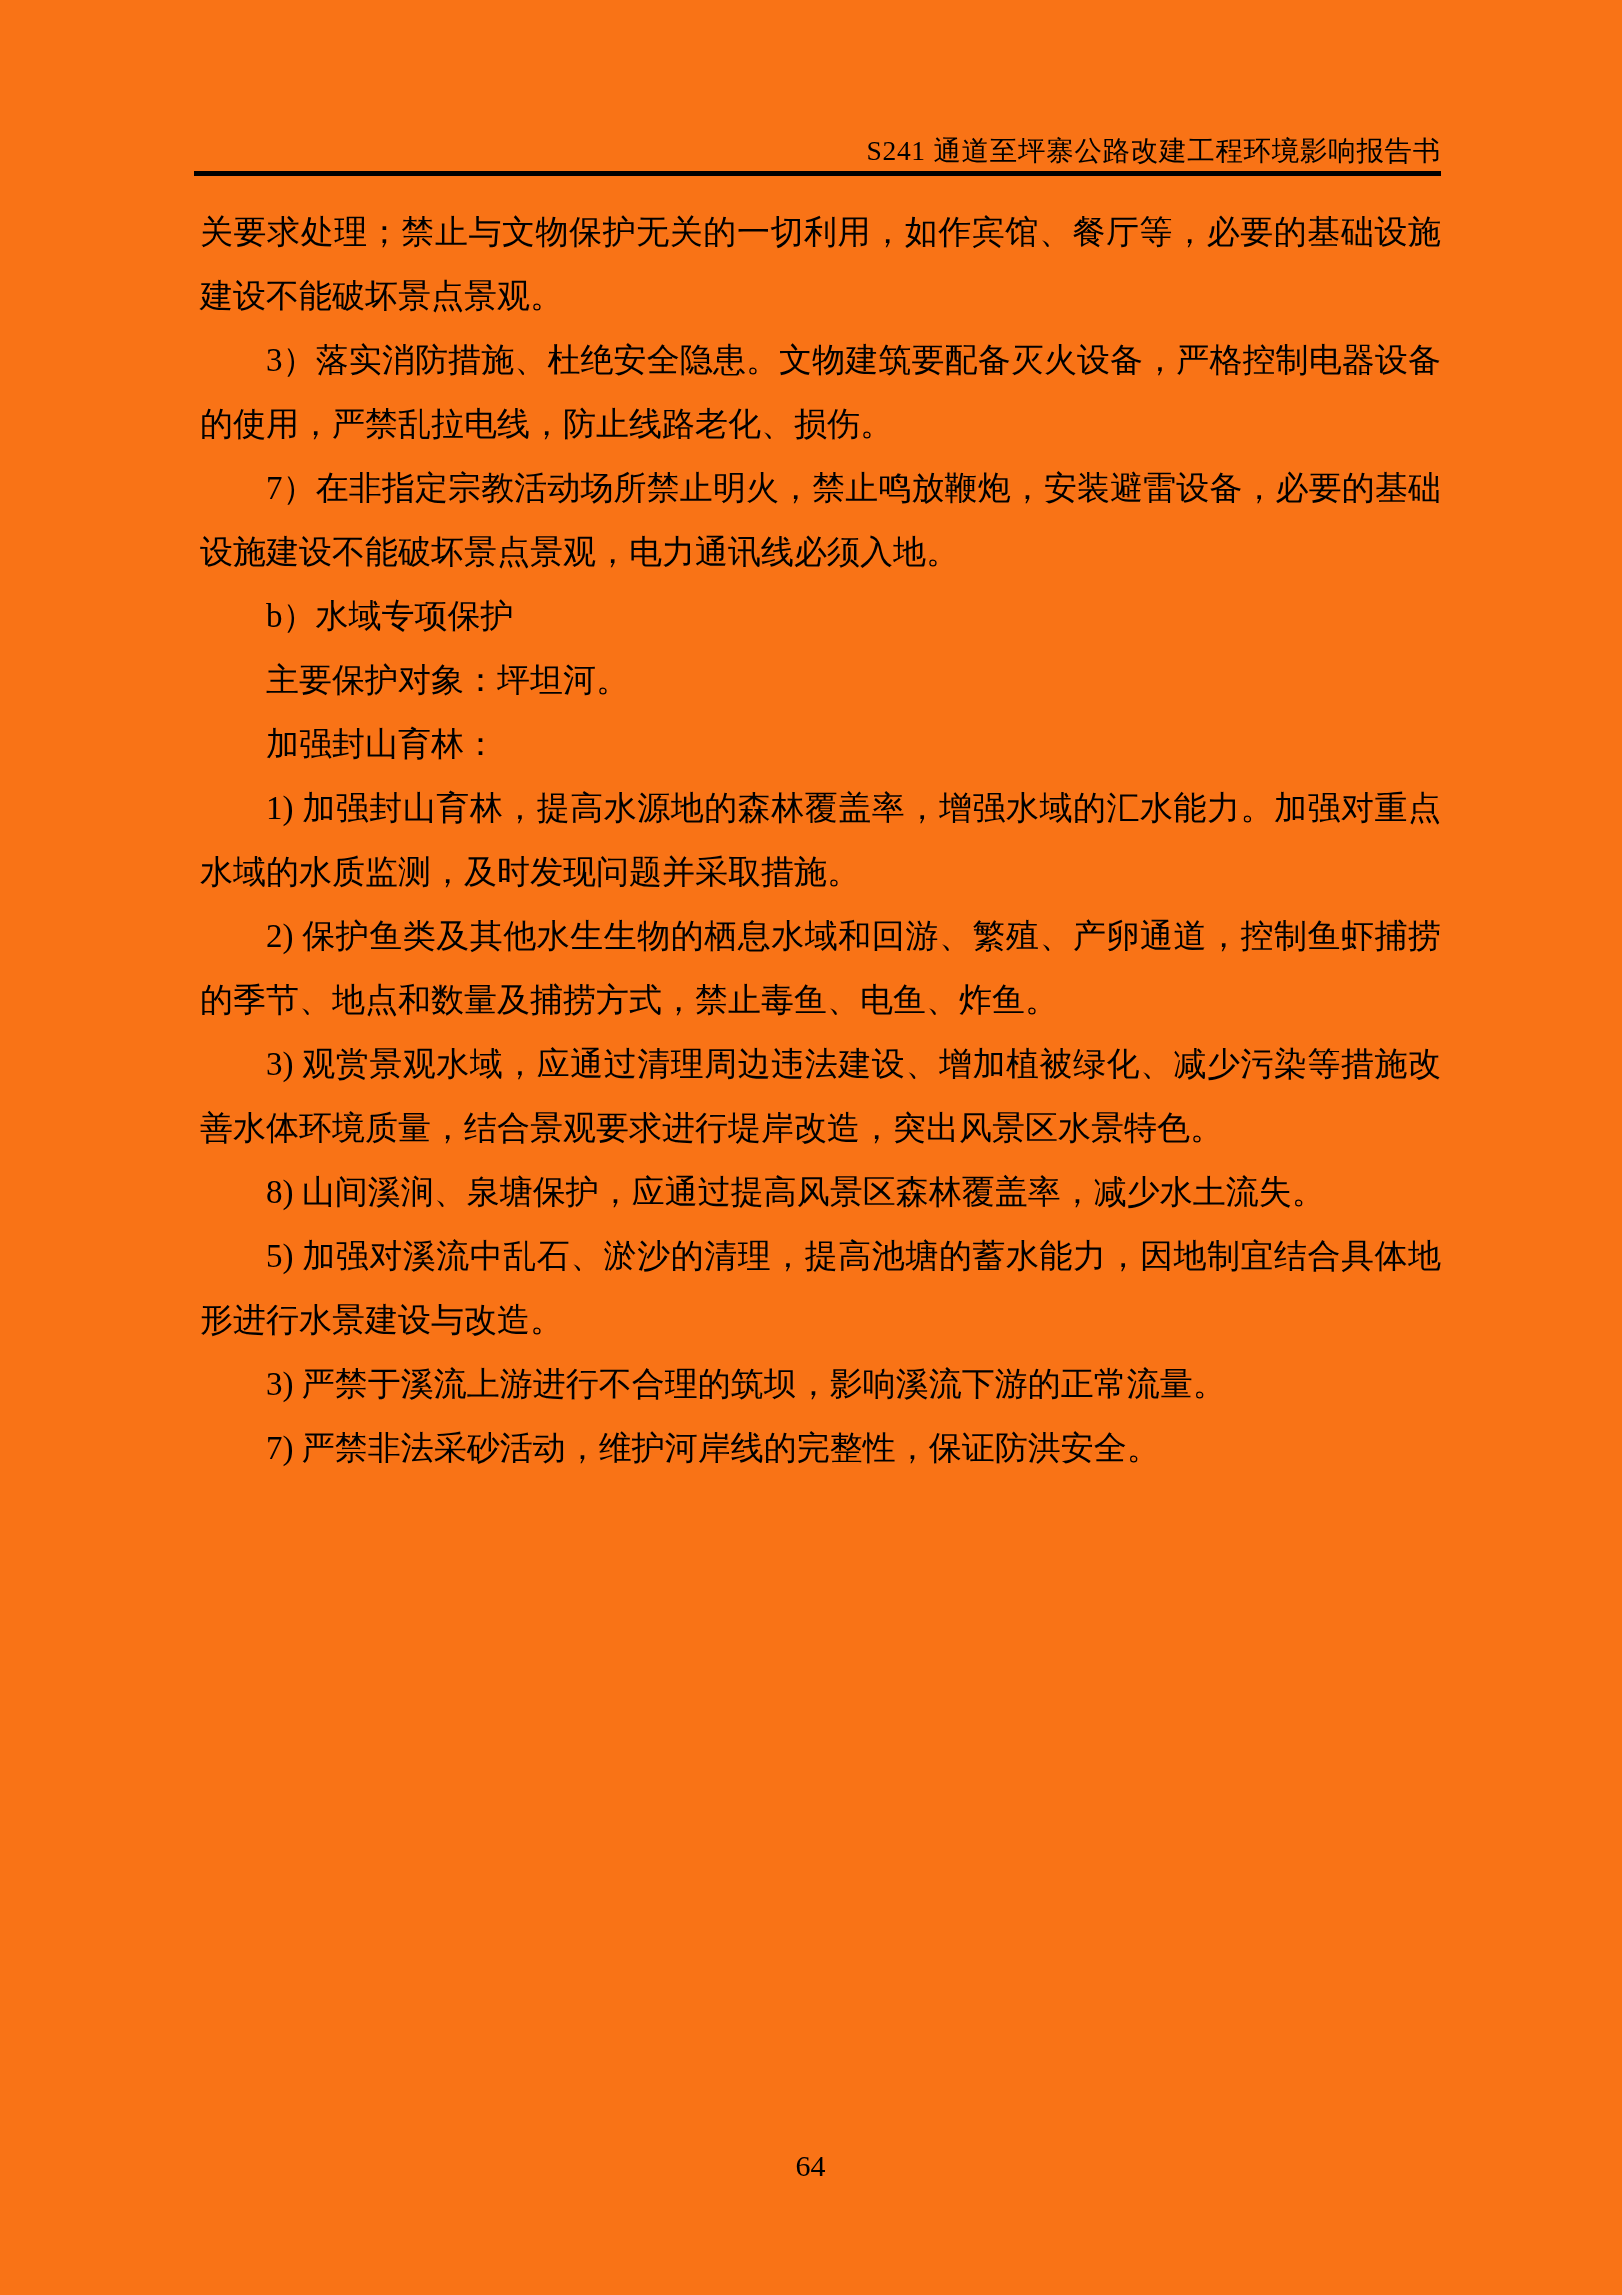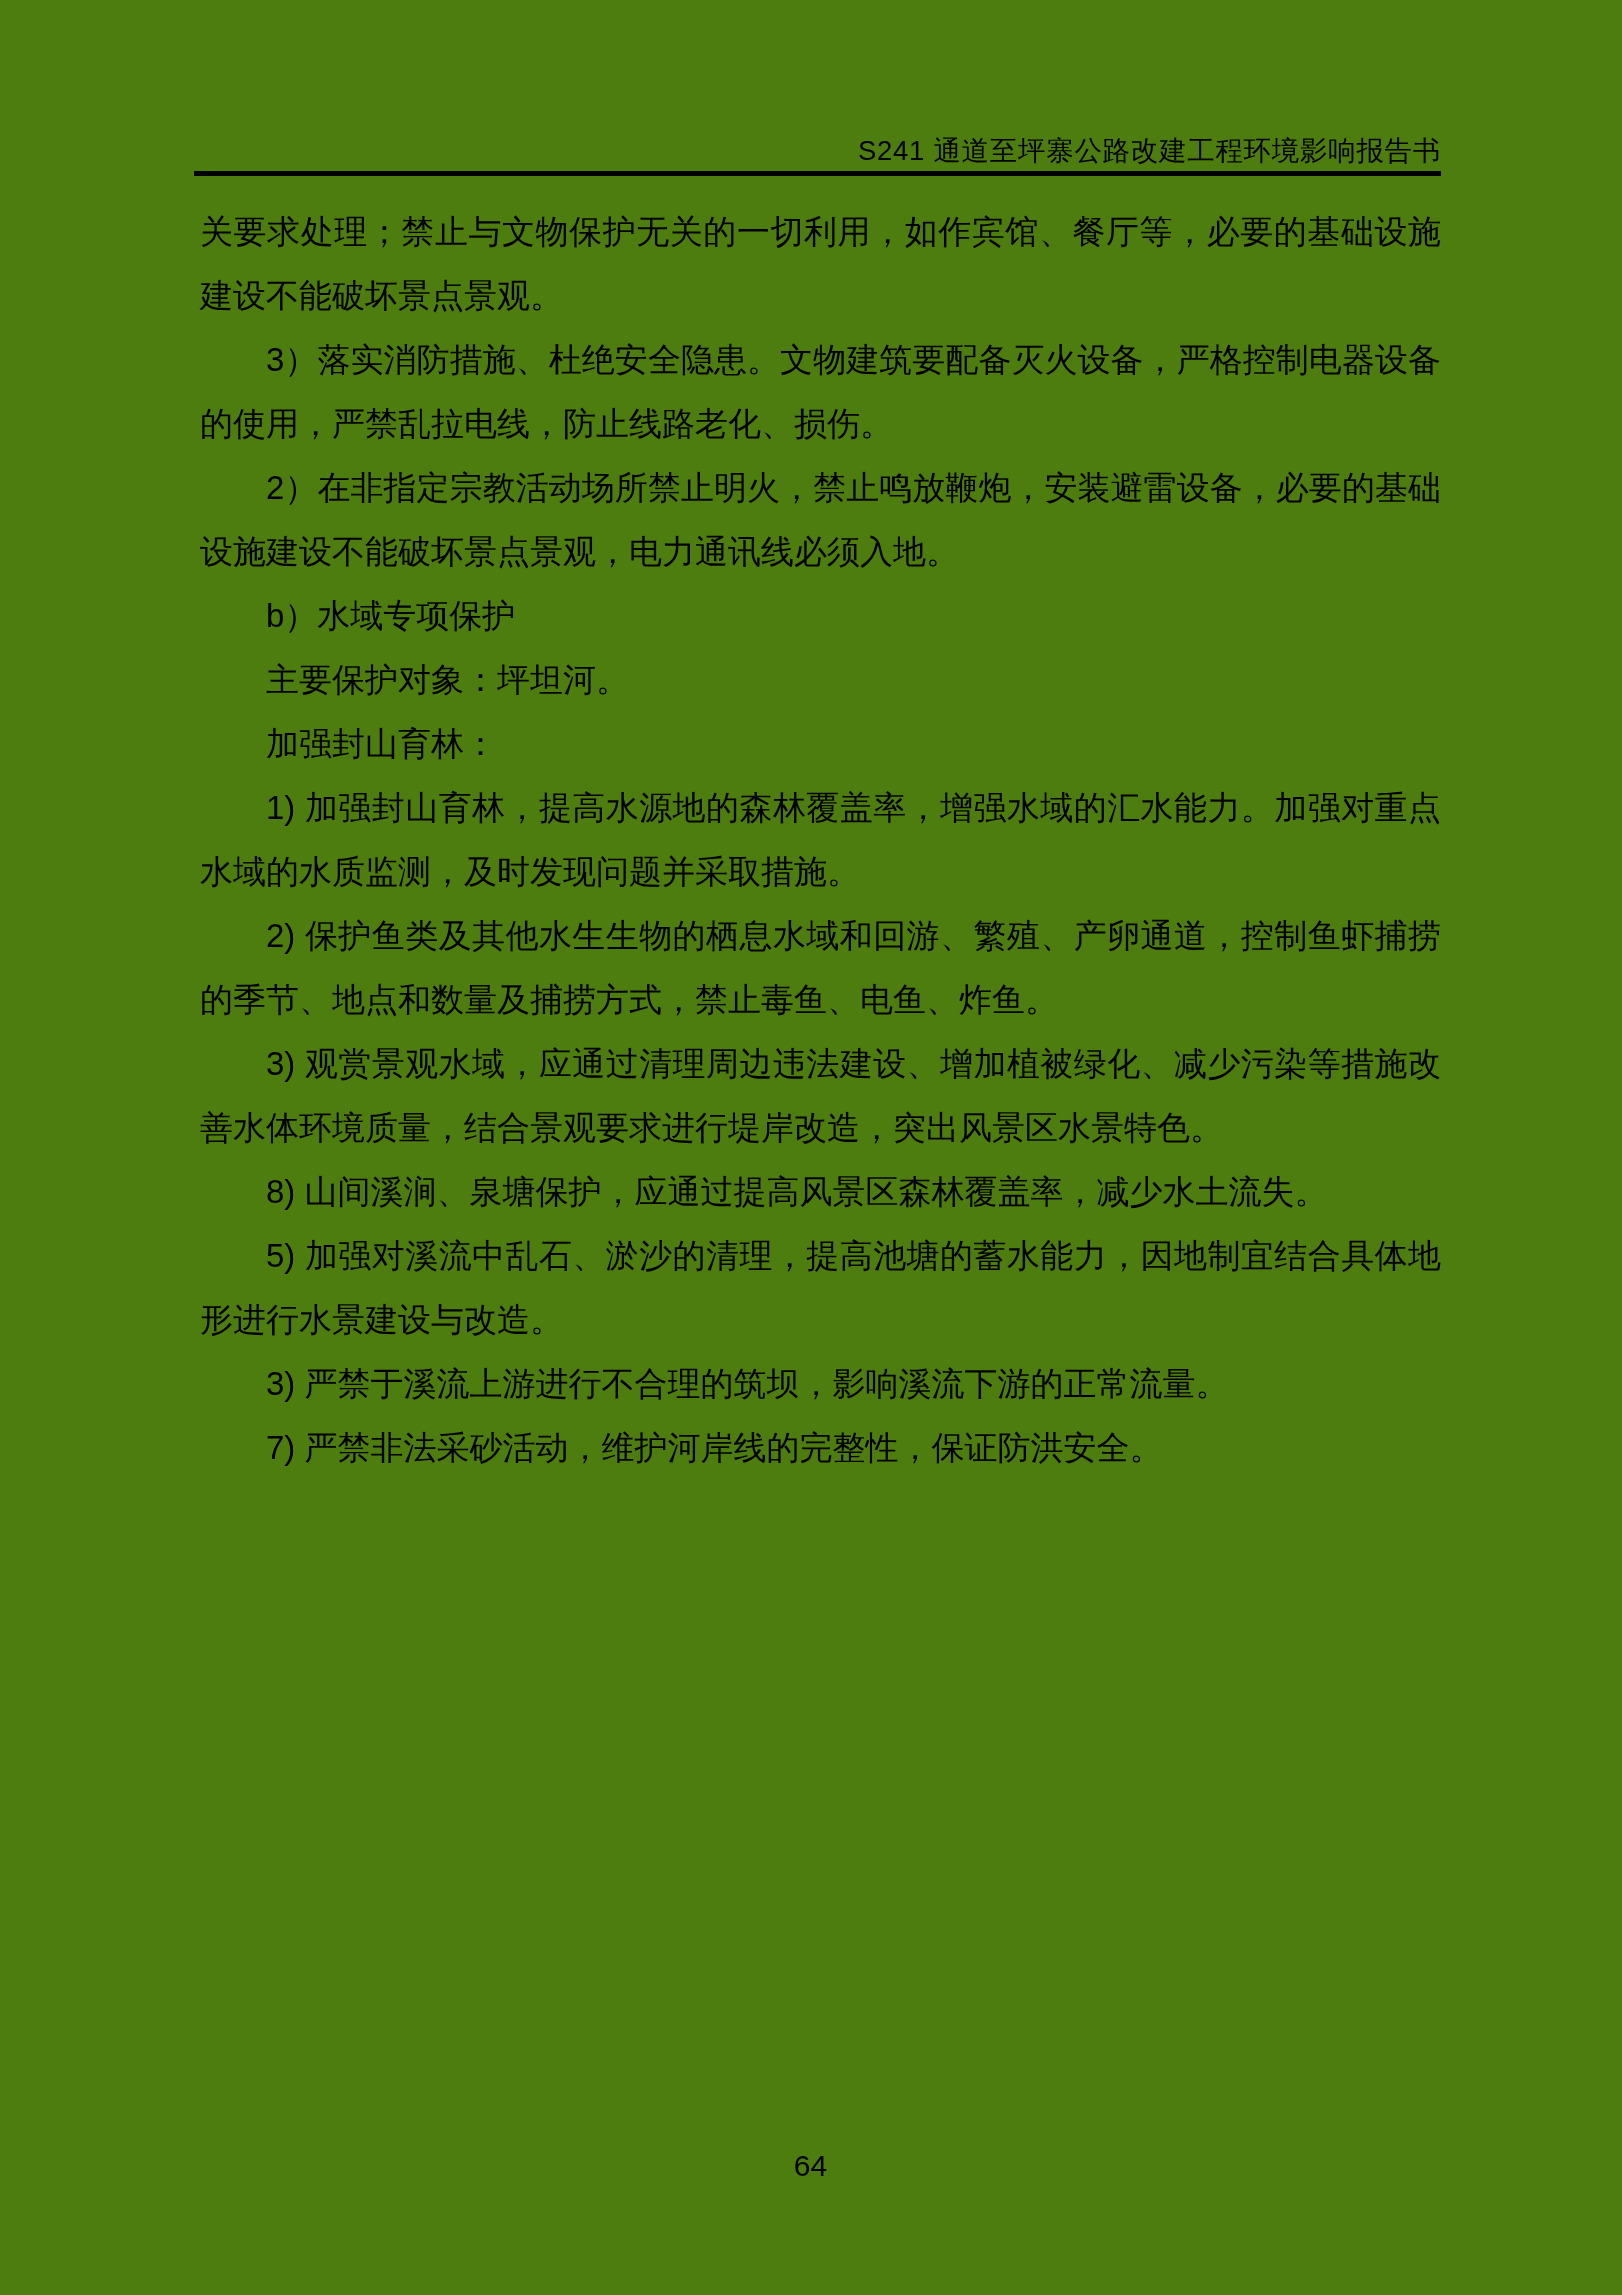--- a/index.html
+++ b/index.html
@@ -4,23 +4,23 @@
 <style>
   html, body {
     margin: 0;
     padding: 0;
     background: #ffffff;
   }
   .page {
     position: relative;
     width: 1622px;
     height: 2295px;
-    background: #4d7c0f;
+    background: #f97316;
     color: #000000;
-    font-family: Liberation Sans, sans-serif;
+    font-family: Liberation Serif, serif;
     overflow: hidden;
   }
   .header {
     position: absolute;
     top: 135px;
     left: 200px;
     width: 1241px;
     text-align: right;
     font-size: 27.5px;
     line-height: 31px;
@@ -70,21 +70,21 @@
 
   <div class="header">
     <span>S241 通道至坪寨公路改建工程环境影响报告书</span>
   </div>
 
   <div class="header-rule"></div>
 
   <div class="body-text">
     <p class="para no-indent">关要求处理；禁止与文物保护无关的一切利用，如作宾馆、餐厅等，必要的基础设施建设不能破坏景点景观。</p>
     <p class="para">3）落实消防措施、杜绝安全隐患。文物建筑要配备灭火设备，严格控制电器设备的使用，严禁乱拉电线，防止线路老化、损伤。</p>
-    <p class="para">2）在非指定宗教活动场所禁止明火，禁止鸣放鞭炮，安装避雷设备，必要的基础设施建设不能破坏景点景观，电力通讯线必须入地。</p>
+    <p class="para">7）在非指定宗教活动场所禁止明火，禁止鸣放鞭炮，安装避雷设备，必要的基础设施建设不能破坏景点景观，电力通讯线必须入地。</p>
     <p class="para">b）水域专项保护</p>
     <p class="para">主要保护对象：坪坦河。</p>
     <p class="para">加强封山育林：</p>
     <p class="para">1) 加强封山育林，提高水源地的森林覆盖率，增强水域的汇水能力。加强对重点水域的水质监测，及时发现问题并采取措施。</p>
     <p class="para">2) 保护鱼类及其他水生生物的栖息水域和回游、繁殖、产卵通道，控制鱼虾捕捞的季节、地点和数量及捕捞方式，禁止毒鱼、电鱼、炸鱼。</p>
     <p class="para">3) 观赏景观水域，应通过清理周边违法建设、增加植被绿化、减少污染等措施改善水体环境质量，结合景观要求进行堤岸改造，突出风景区水景特色。</p>
     <p class="para">8) 山间溪涧、泉塘保护，应通过提高风景区森林覆盖率，减少水土流失。</p>
     <p class="para">5) 加强对溪流中乱石、淤沙的清理，提高池塘的蓄水能力，因地制宜结合具体地形进行水景建设与改造。</p>
     <p class="para">3) 严禁于溪流上游进行不合理的筑坝，影响溪流下游的正常流量。</p>
     <p class="para">7) 严禁非法采砂活动，维护河岸线的完整性，保证防洪安全。</p>

